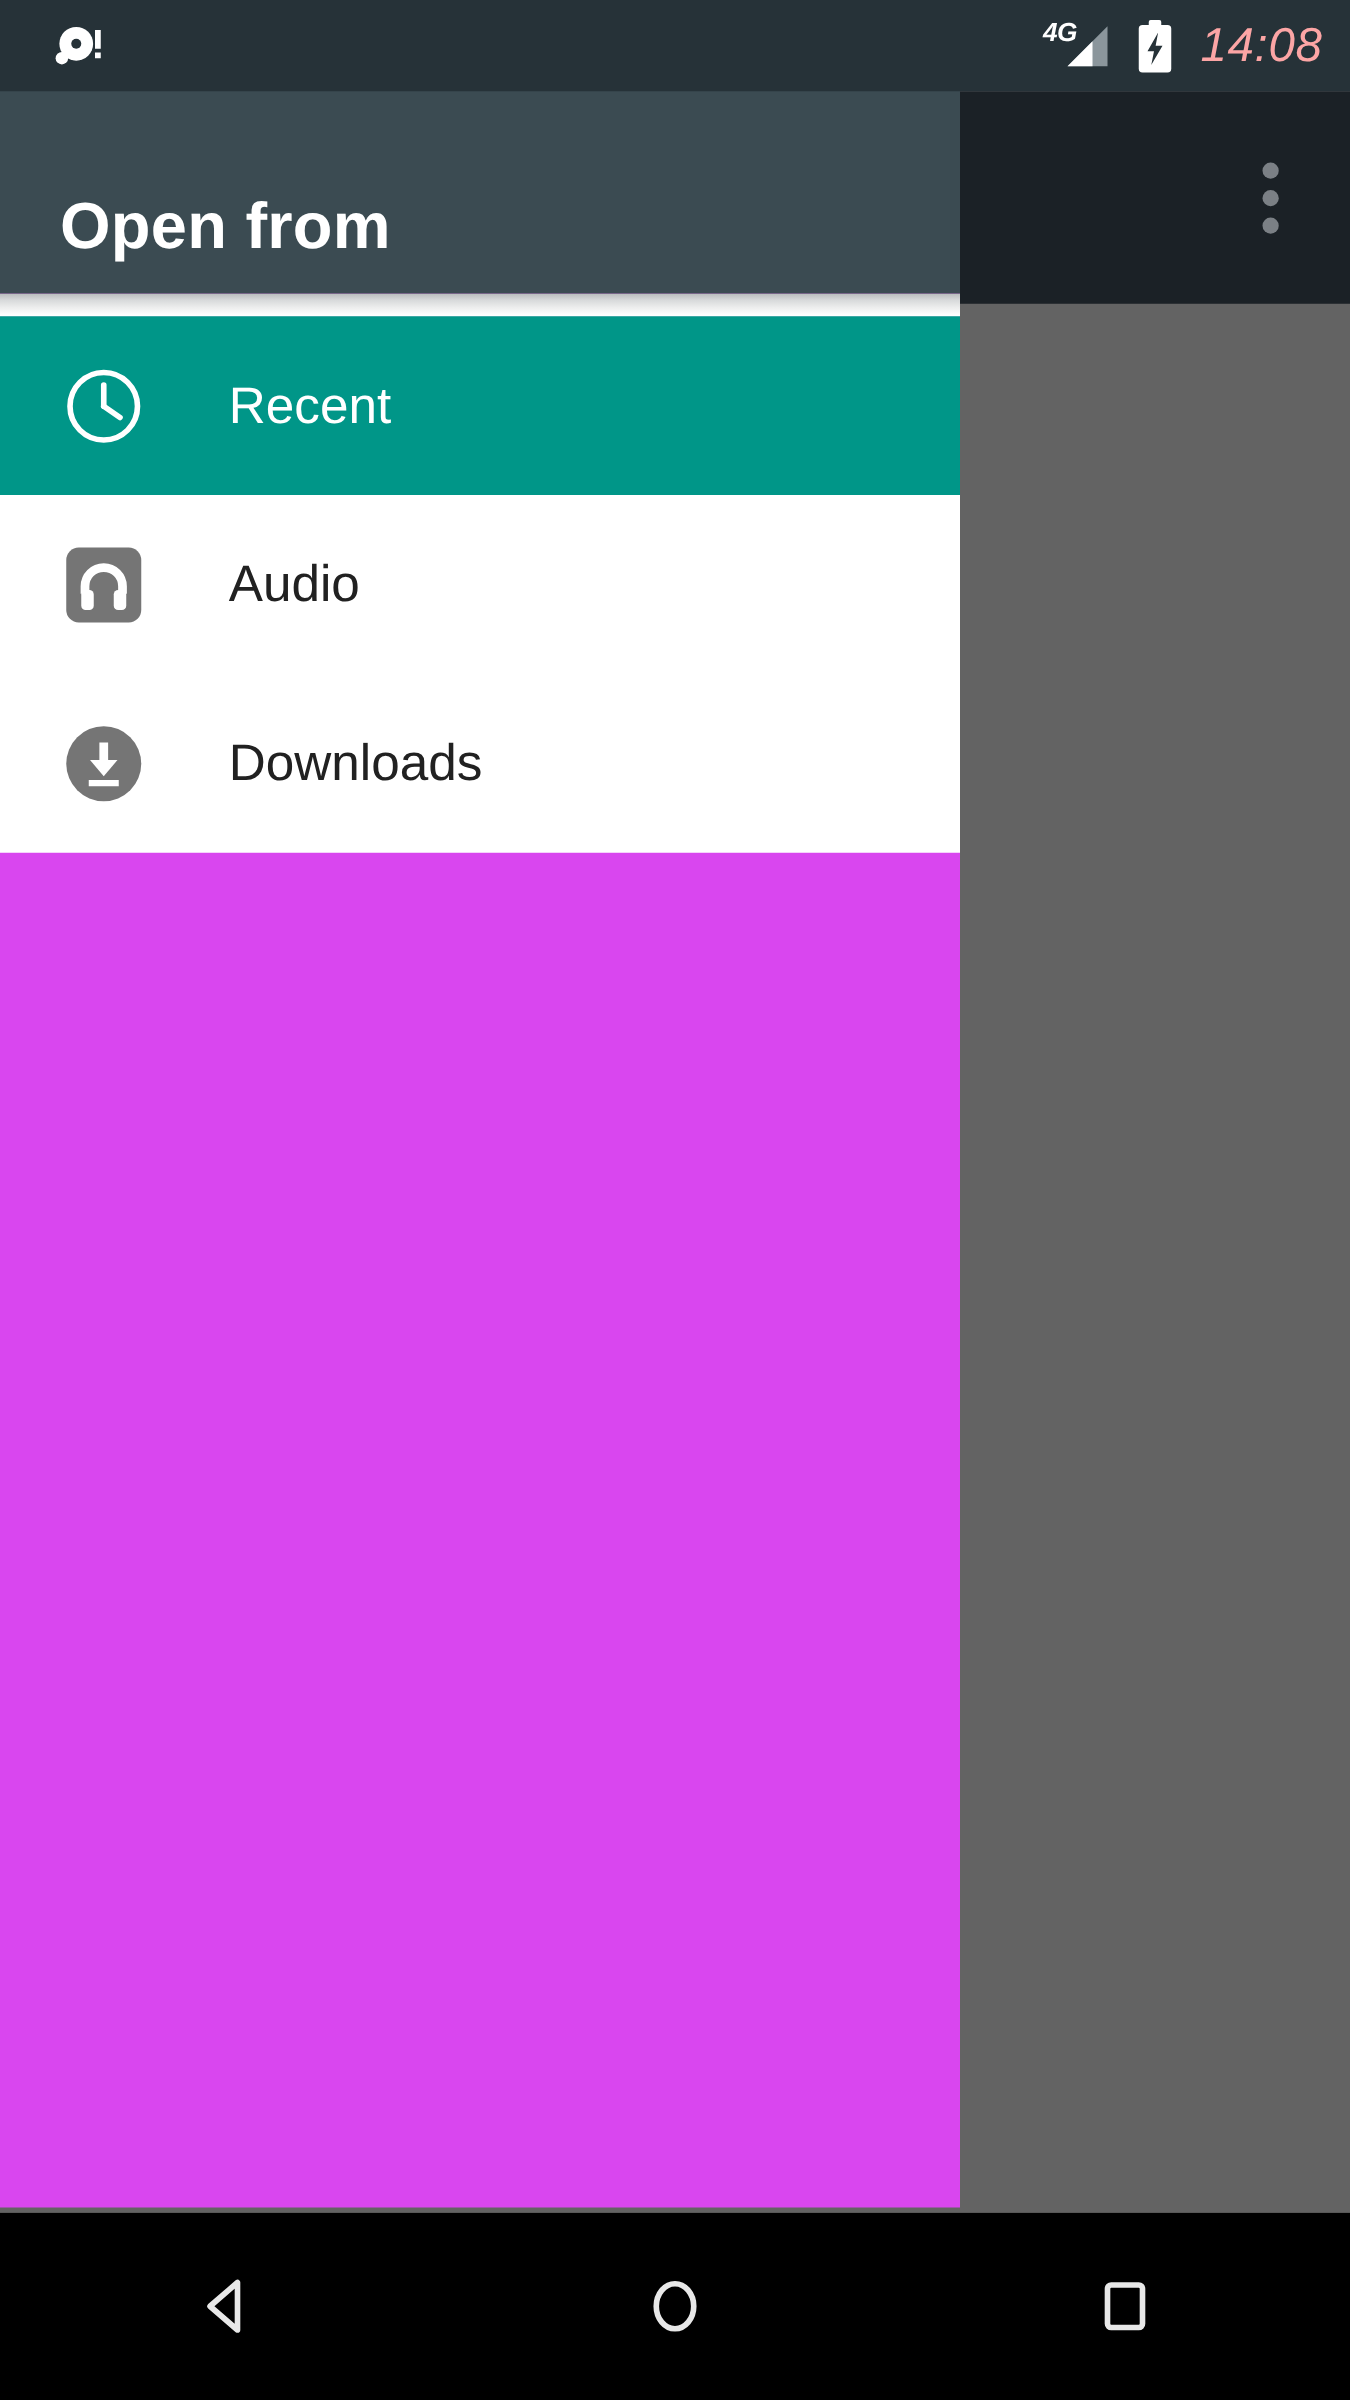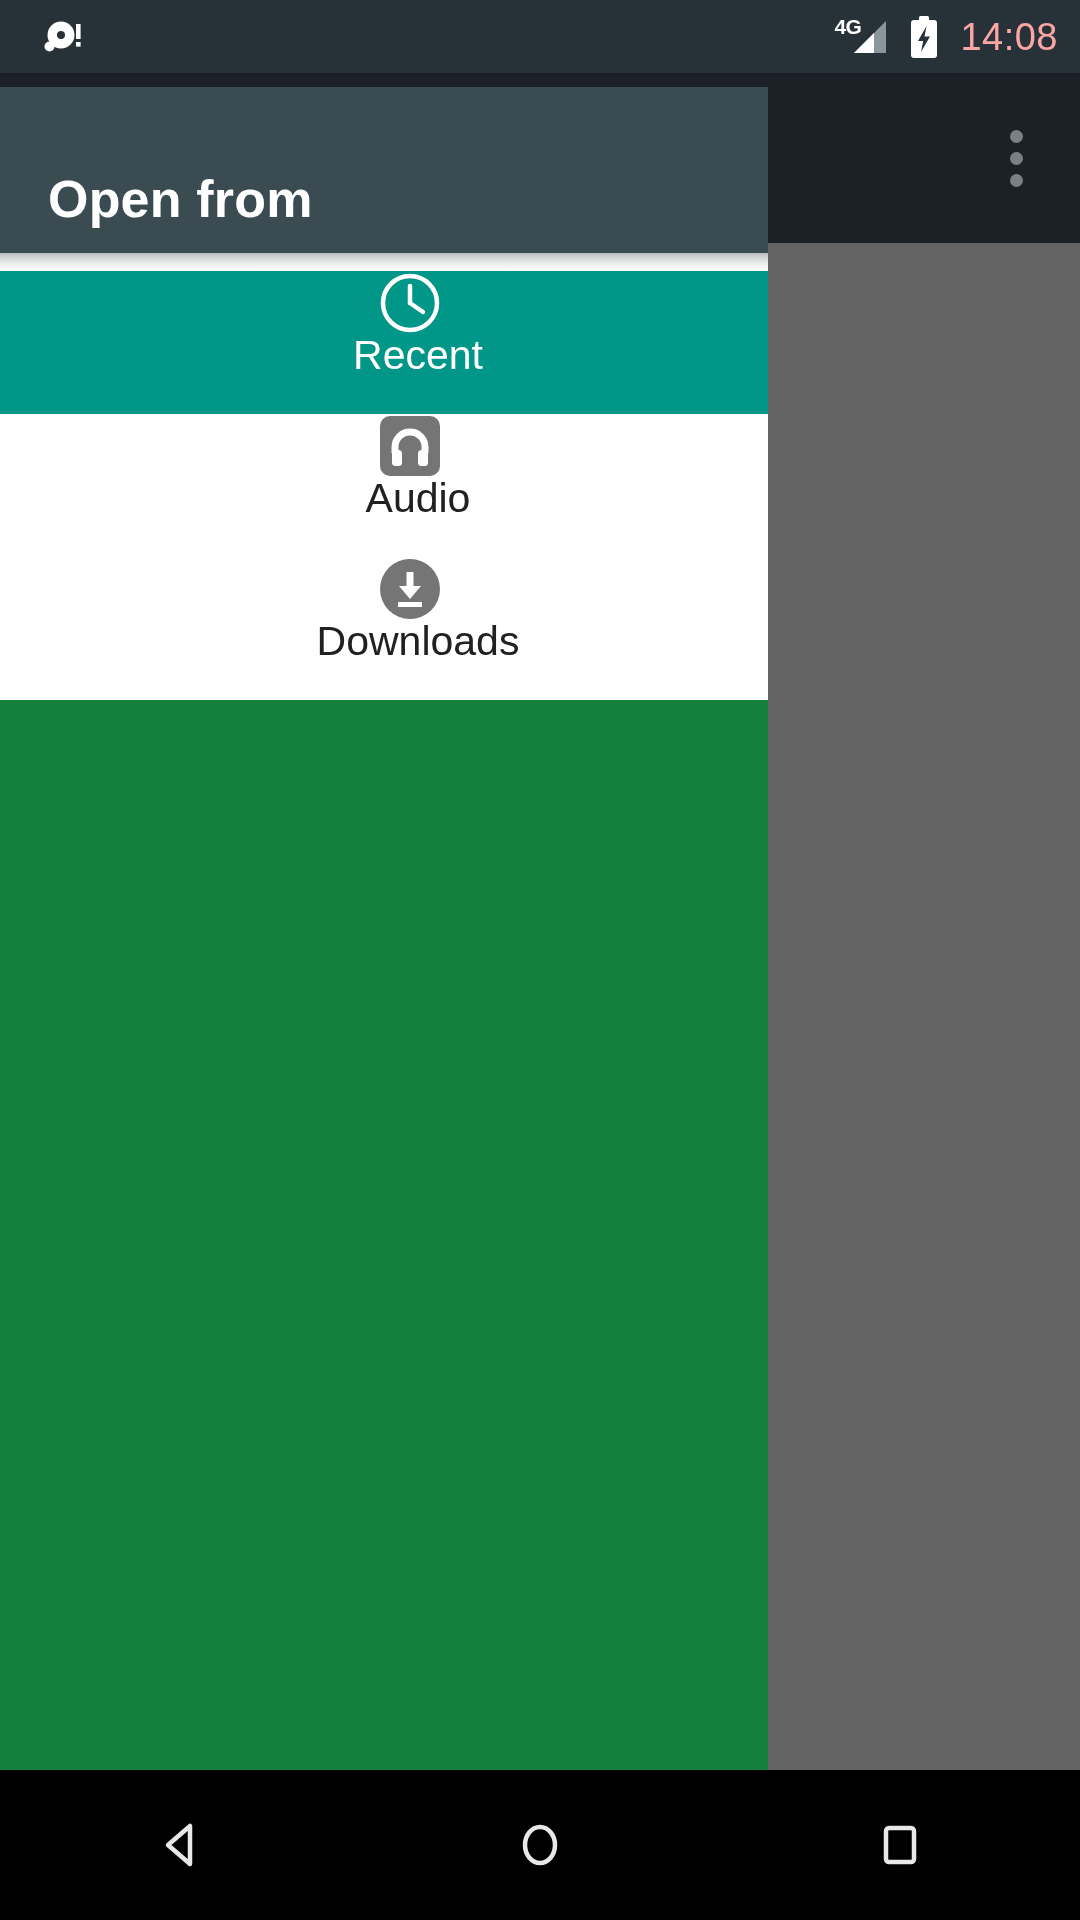--- a/index.html
+++ b/index.html
@@ -26,20 +26,21 @@
   #status-bar {
     position: absolute;
     left: 0; top: 0;
     width: 1080px;
     height: 73px;
     background: #263238;
     display: flex;
     align-items: center;
     box-sizing: border-box;
     padding: 0 22px 0 40px;
+    font-style: italic;
   }
   .status-left {
     display: flex;
     align-items: center;
     gap: 10px;
     flex: 0 0 auto;
   }
   .status-spacer { flex: 1 1 auto; }
   .status-right {
     display: flex;
@@ -115,24 +116,24 @@
     width: 13px;
     height: 13px;
     border-radius: 50%;
     background: #7b8085;
     display: block;
   }
 
   
   #drawer {
     position: absolute;
-    left: 0; top: 87px;
+    left: 0; top: 69px;
     width: 768px;
     height: 1697px;
-    background: #15803d;
+    background: #d946ef;
     overflow: hidden;
   }
   #drawer-header {
     position: relative;
     width: 768px;
     height: 166px;
     background: #3b4b52;
     box-sizing: border-box;
   }
   #drawer-title {
@@ -165,21 +166,20 @@
   }
   .drawer-row {
     position: relative;
     width: 768px;
     height: 143px;
     display: flex;
     align-items: center;
     box-sizing: border-box;
     background: #ffffff;
     cursor: pointer;
-    flex-direction: column;
   }
   .drawer-row.selected { background: #009688; }
   .row-icon {
     flex: 0 0 auto;
     width: 64px;
     height: 64px;
     margin-left: 51px;
     display: flex;
     align-items: center;
     justify-content: center;

